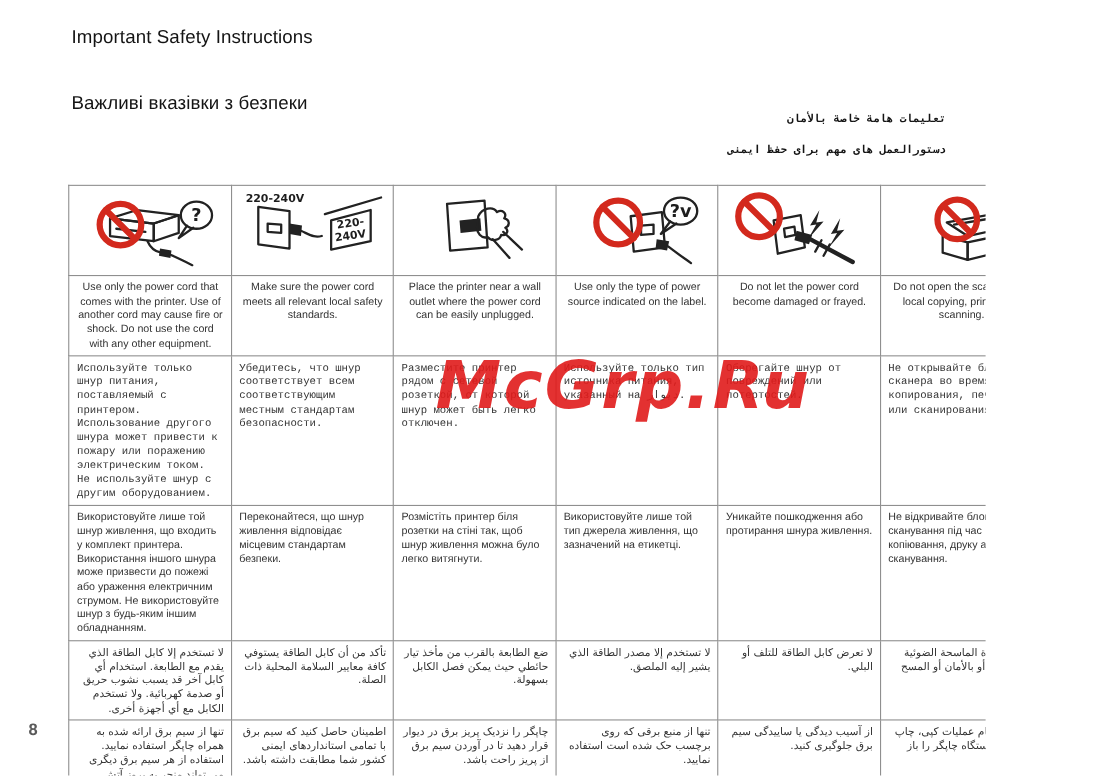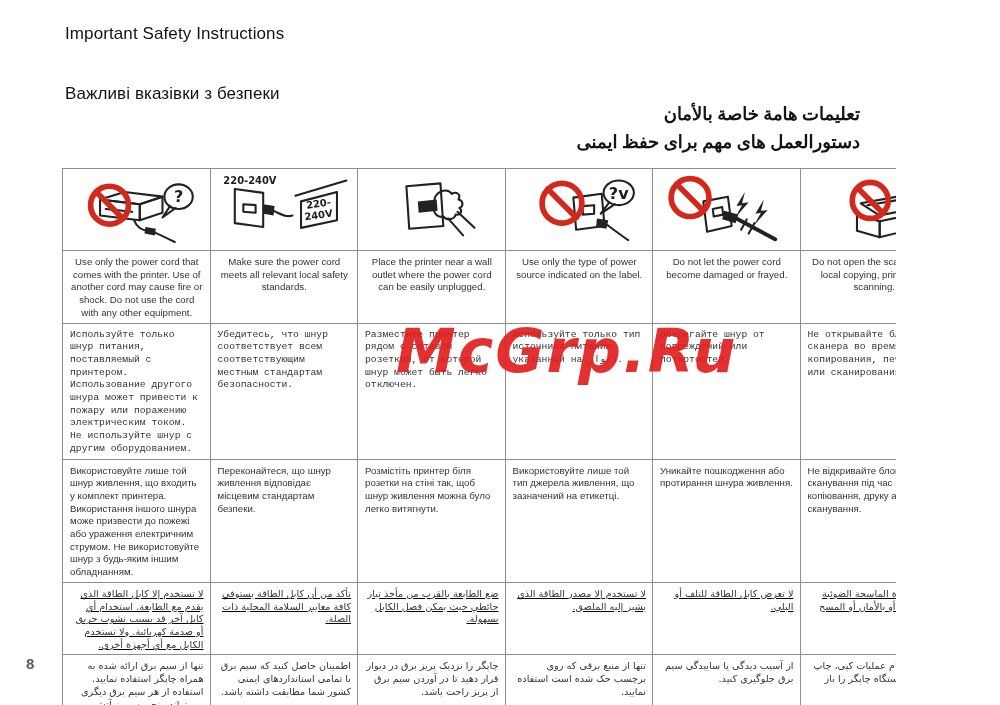--- a/index.html
+++ b/index.html
@@ -5,34 +5,34 @@
   html,body{margin:0;padding:0;}
   body{width:1000px;height:705px;background:#ffffff;font-family:"Liberation Sans",sans-serif;}
   .page{position:relative;width:896px;height:705px;background:#fff;overflow:hidden;}
 
   
   .h{position:absolute;left:65px;color:#141414;font-size:17px;letter-spacing:.1px;}
   .h-en{top:24px;}
   .h-ru{top:54px;}
   .h-uk{top:84px;}
   .h-rtl{position:absolute;right:36px;direction:rtl;text-align:right;color:#141414;
-         font-family:Liberation Serif, serif;font-size:18px;font-weight:700;}
+         font-family:Liberation Mono, monospace;font-size:10px;font-weight:700;}
   .h-ar{top:103px;}
   .h-fa{top:131px;}
 
   
   table.safety{position:absolute;left:62px;top:168px;width:886px;border-collapse:collapse;table-layout:fixed;}
   table.safety td{border:1px solid #8f8f8f;vertical-align:top;padding:5px 6px 3px 7px;
       font-size:9.7px;line-height:12.7px;color:#333;}
   tr.r-icons{height:82px;}
   tr.r-icons td{text-align:center;vertical-align:middle;padding:2px 1px;}
   tr.r-en{height:68px;text-align:center;}
   tr.r-ru{height:110px;font-family:Liberation Mono, monospace;}
   tr.r-uk{height:110px;}
-  tr.r-ar{height:60px;text-decoration:underline;}
+  tr.r-ar{height:60px;}
   tr.r-fa{height:82px;}
   td.rtl{direction:rtl;text-align:right;font-family:"DejaVu Sans",sans-serif;
          font-size:9px;line-height:13px;padding:5px 8px 3px 5px;}
 
   
   .ico{width:140px;height:72px;display:inline-block;}
   .ico path,.ico circle,.ico ellipse,.ico rect{stroke:#222;stroke-width:2.2;fill:none;stroke-linecap:round;stroke-linejoin:round;}
   .ico .fil{fill:#222;stroke:none;}
   .ico .ban{stroke:#d3291d;stroke-width:6;fill:none;}
   .ico .cord{stroke-width:4.2;}

